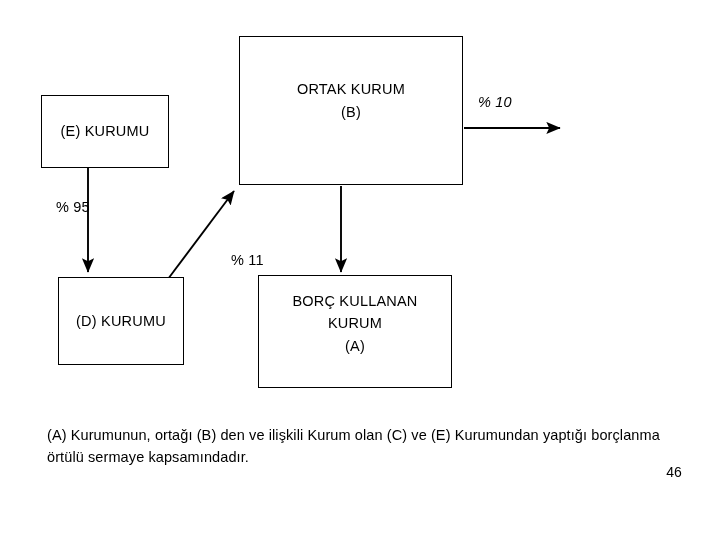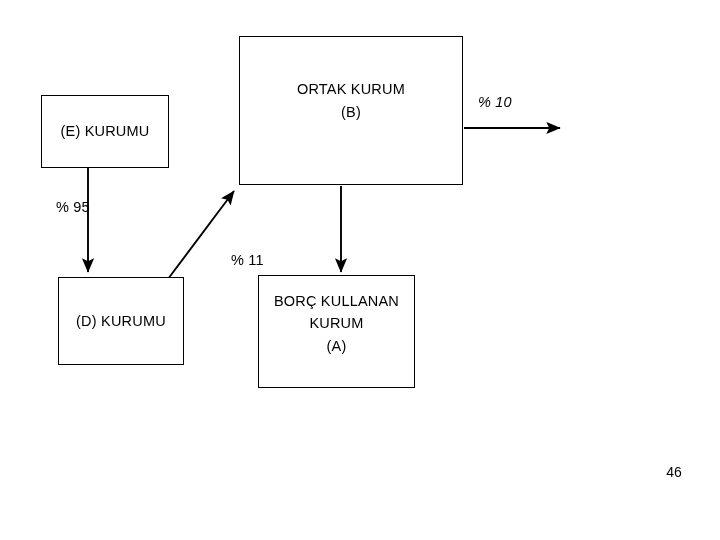--- a/index.html
+++ b/index.html
@@ -46,21 +46,21 @@
   }
   .node .node-label {
     display: block;
     padding: 0 4px;
     white-space: pre-line;
   }
   #node-e  { left: 41px;  top: 95px;  width: 128px; height: 73px; }
   #node-b  { left: 239px; top: 36px;  width: 224px; height: 149px; }
   #node-c  { left: 564px; top: 95px;  width: 127px; height: 73px; }
   #node-d  { left: 58px;  top: 277px; width: 126px; height: 88px; }
-  #node-a  { left: 258px; top: 275px; width: 157px; height: 113px; }
+  #node-a  { left: 258px; top: 275px; width: 194px; height: 113px; }
 
   #node-b .node-label { transform: translateY(-10px); }
   #node-a .node-label { transform: translateY(-8px); }
 
   .edge-label {
     position: absolute;
     font-size: 14.5px;
     letter-spacing: 0.2px;
     white-space: nowrap;
     background: transparent;
@@ -128,16 +128,20 @@
 KURUM
 (A)</span>
   </div>
 
   <div class="edge-label" id="label-95">% 95</div>
 
   <div class="edge-label" id="label-11">% 11</div>
 
   <div class="edge-label" id="label-10">% 10</div>
 
+  <div id="caption">
+    <span>(A) Kurumunun, ortağı (B) den ve ilişkili Kurum olan (C) ve (E) Kurumundan</span>
+    <span>yaptığı borçlanma örtülü sermaye kapsamındadır.</span>
+  </div>
 
   <div id="page-number">46</div>
 
 </div>
 
 </body></html>

